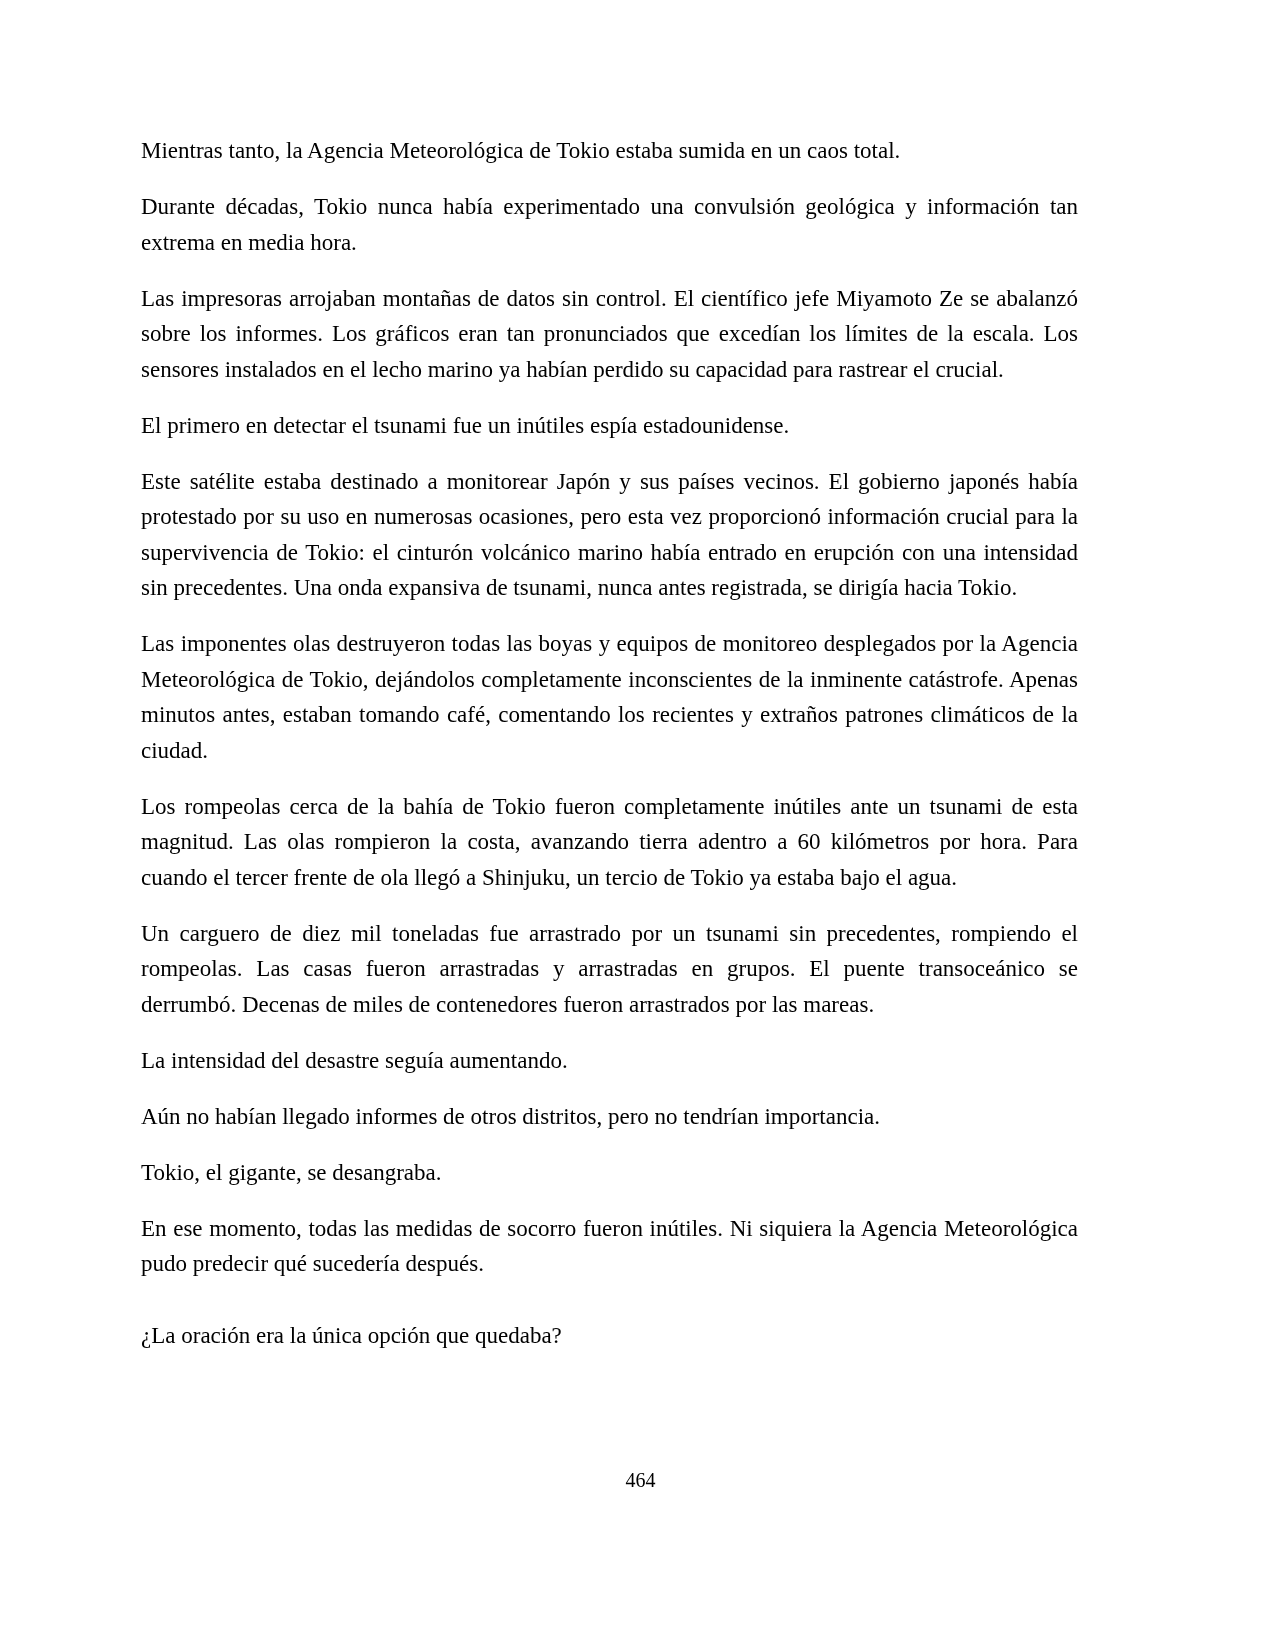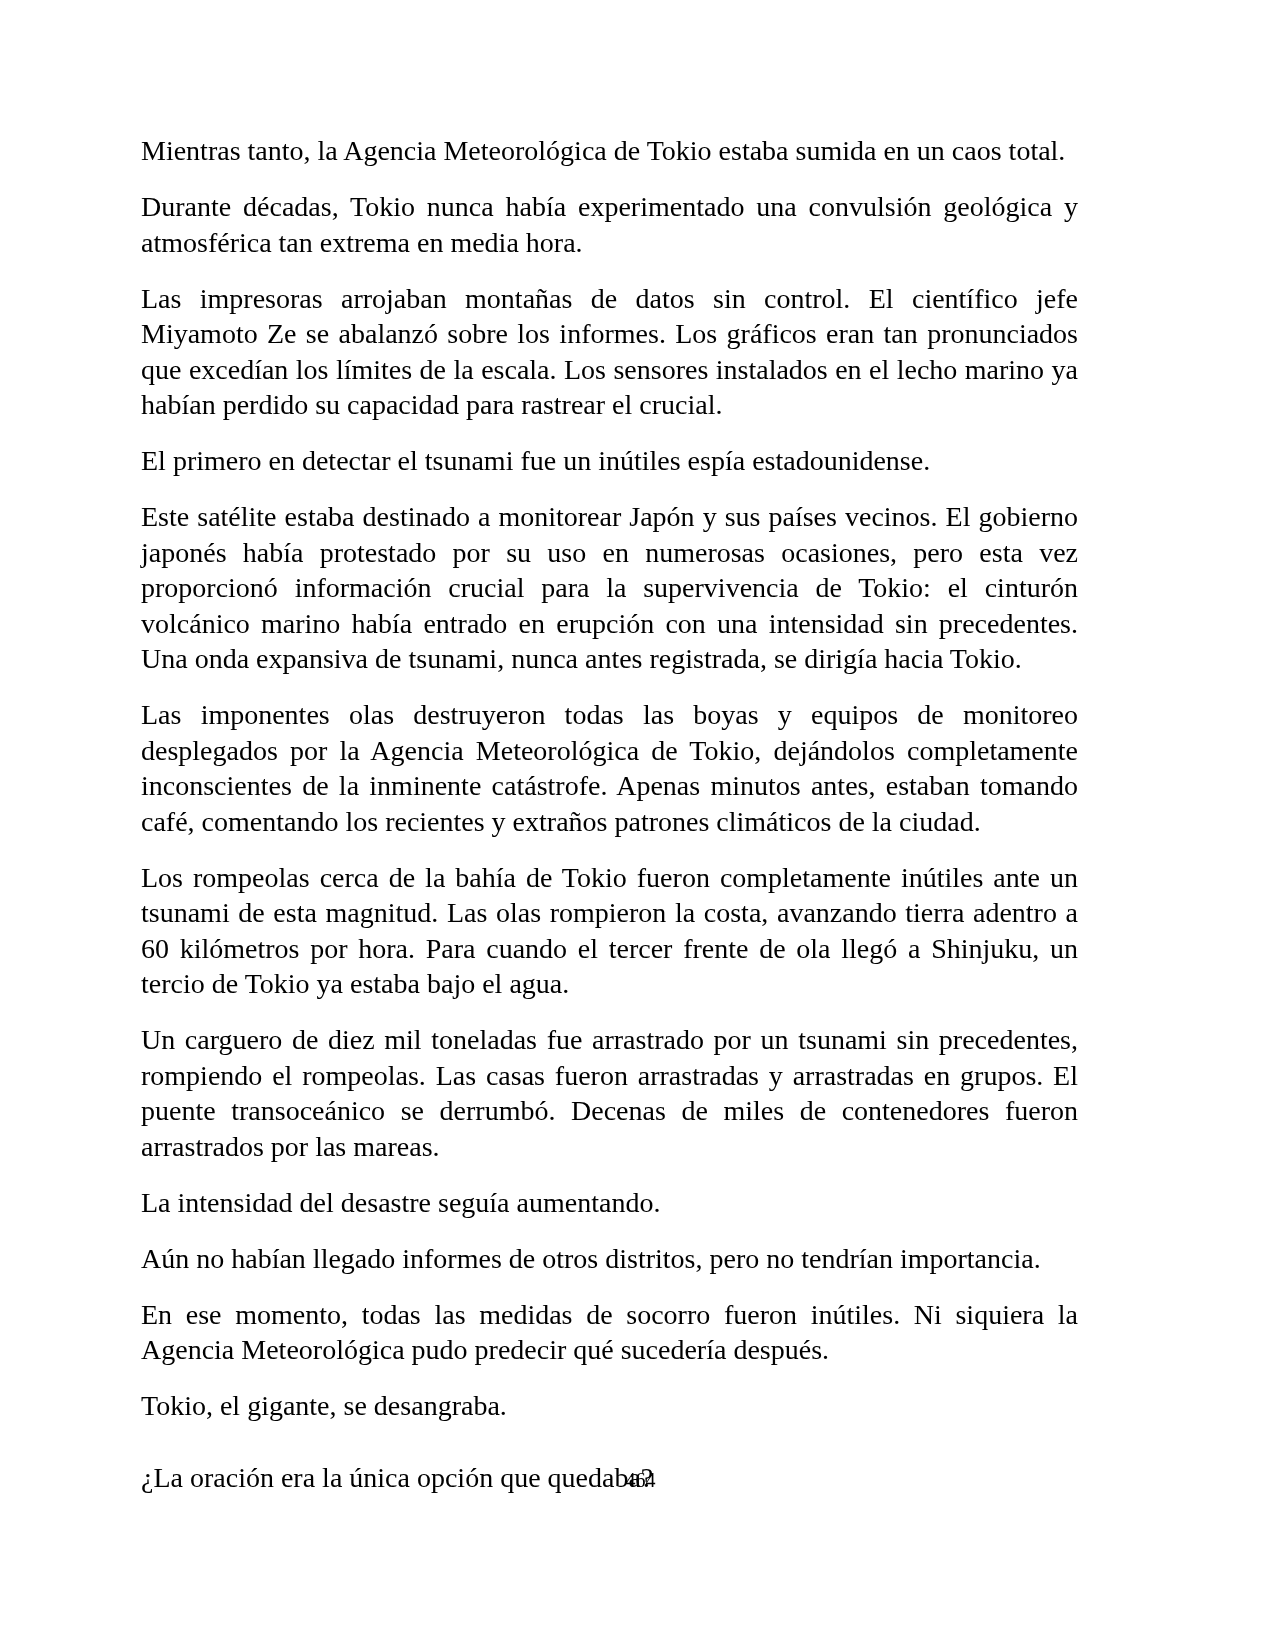--- a/index.html
+++ b/index.html
@@ -18,21 +18,21 @@
     overflow: hidden;
   }
   .content {
     position: absolute;
     left: 141px;
     top: 133px;
     width: 937px;
   }
   .para {
     font-family: "Liberation Serif", "DejaVu Serif", serif;
-    font-size: 28px;
+    font-size: 23px;
     line-height: 35.5px;
     color: #000000;
     text-align: justify;
     text-justify: inter-word;
     margin: 0 0 20.5px 0;
     -webkit-font-smoothing: antialiased;
   }
   .para:last-child {
     margin-bottom: 0;
     margin-top: 36px;
@@ -57,42 +57,42 @@
 </style>
 </head>
 <body>
 
 <div class="page">
 
   <div class="content">
 
     <p class="para noljust">Mientras tanto, la Agencia Meteorológica de Tokio estaba sumida en un caos total.</p>
 
-    <p class="para">Durante décadas, Tokio nunca había experimentado una convulsión geológica y atmosférica tan extrema en media hora.</p>
+    <p class="para">Durante décadas, Tokio nunca había experimentado una convulsión geológica y información tan extrema en media hora.</p>
 
     <p class="para">Las impresoras arrojaban montañas de datos sin control. El científico jefe Miyamoto Ze se abalanzó sobre los informes. Los gráficos eran tan pronunciados que excedían los límites de la escala. Los sensores instalados en el lecho marino ya habían perdido su capacidad para rastrear el crucial.</p>
 
     <p class="para noljust">El primero en detectar el tsunami fue un inútiles espía estadounidense.</p>
 
     <p class="para">Este satélite estaba destinado a monitorear Japón y sus países vecinos. El gobierno japonés había protestado por su uso en numerosas ocasiones, pero esta vez proporcionó información crucial para la supervivencia de Tokio: el cinturón volcánico marino había entrado en erupción con una intensidad sin precedentes. Una onda expansiva de tsunami, nunca antes registrada, se dirigía hacia Tokio.</p>
 
     <p class="para">Las imponentes olas destruyeron todas las boyas y equipos de monitoreo desplegados por la Agencia Meteorológica de Tokio, dejándolos completamente inconscientes de la inminente catástrofe. Apenas minutos antes, estaban tomando café, comentando los recientes y extraños patrones climáticos de la ciudad.</p>
 
     <p class="para">Los rompeolas cerca de la bahía de Tokio fueron completamente inútiles ante un tsunami de esta magnitud. Las olas rompieron la costa, avanzando tierra adentro a 60 kilómetros por hora. Para cuando el tercer frente de ola llegó a Shinjuku, un tercio de Tokio ya estaba bajo el agua.</p>
 
 
     <p class="para">Un carguero de diez mil toneladas fue arrastrado por un tsunami sin precedentes, rompiendo el rompeolas. Las casas fueron arrastradas y arrastradas en grupos. El puente transoceánico se derrumbó. Decenas de miles de contenedores fueron arrastrados por las mareas.</p>
 
     <p class="para noljust">La intensidad del desastre seguía aumentando.</p>
 
     <p class="para noljust">Aún no habían llegado informes de otros distritos, pero no tendrían importancia.</p>
 
+    <p class="para noljust">Tokio, el gigante, se desangraba.</p>
+
     <p class="para">En ese momento, todas las medidas de socorro fueron inútiles. Ni siquiera la Agencia Meteorológica pudo predecir qué sucedería después.</p>
-
-    <p class="para noljust">Tokio, el gigante, se desangraba.</p>
 
     <p class="para noljust">¿La oración era la única opción que quedaba?</p>
 
   </div>
 
   <div class="footer">
     <span class="page-number">464</span>
   </div>
 
 </div>

